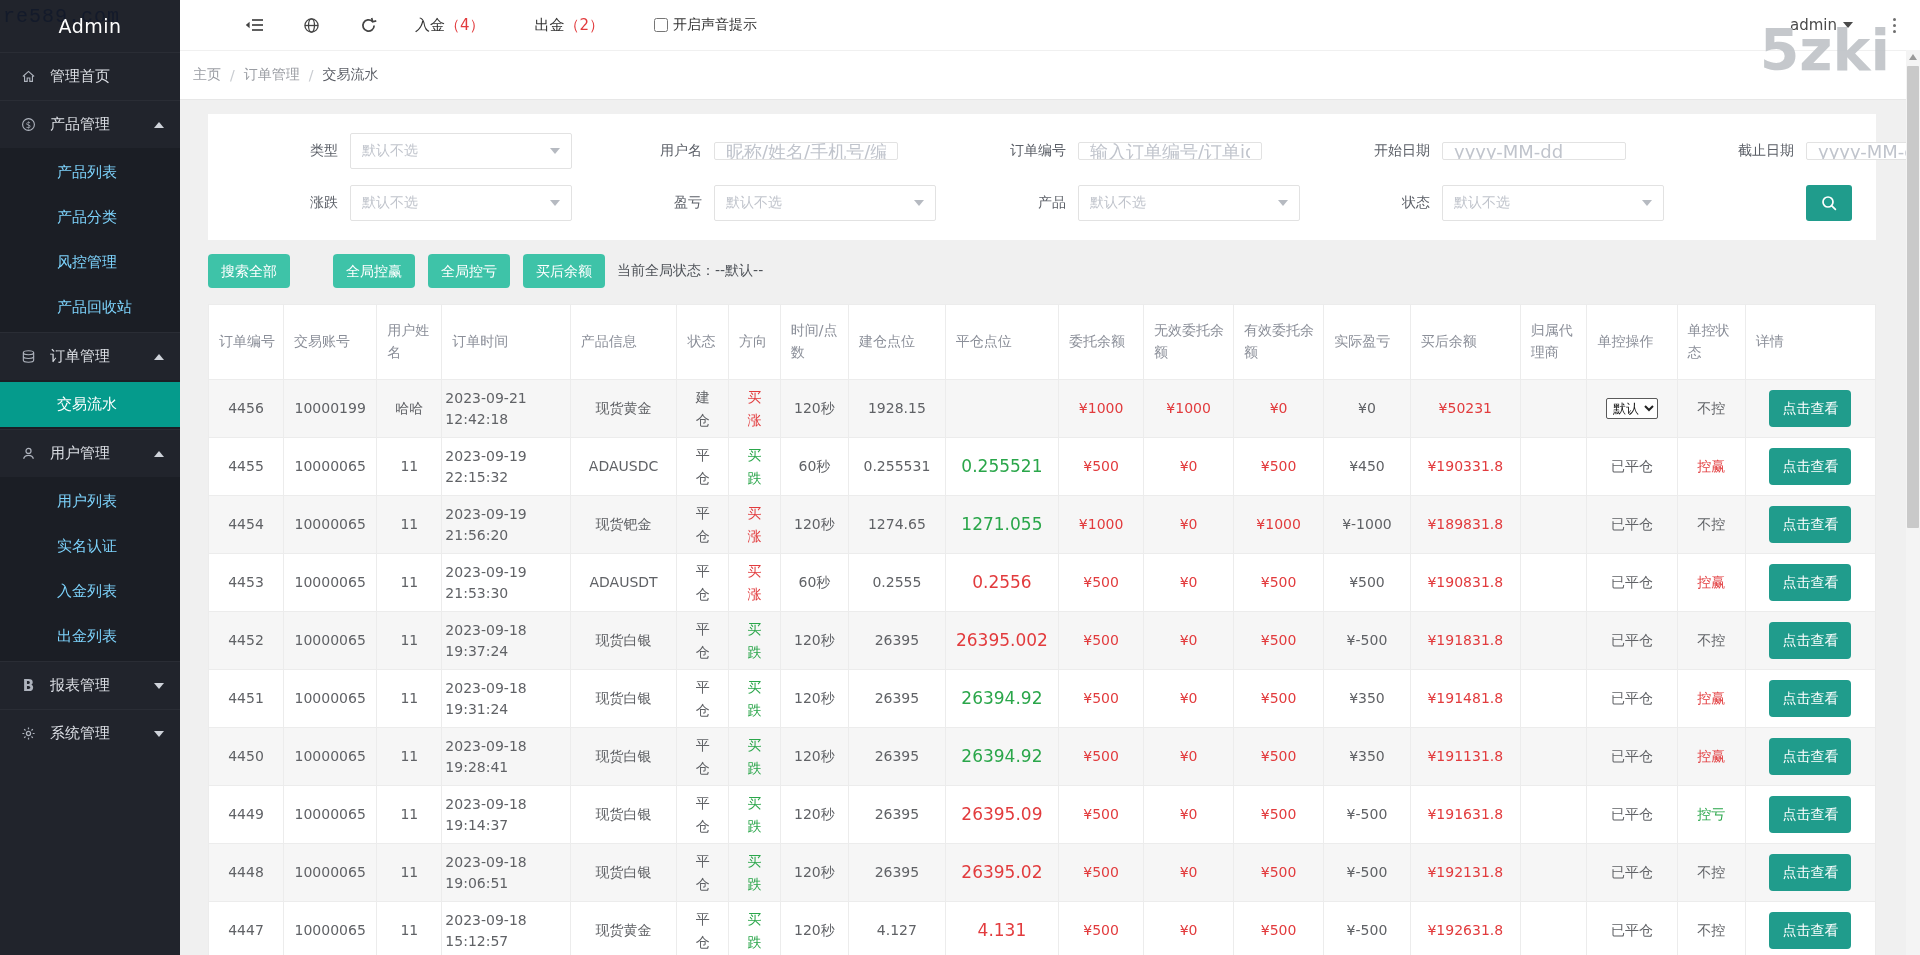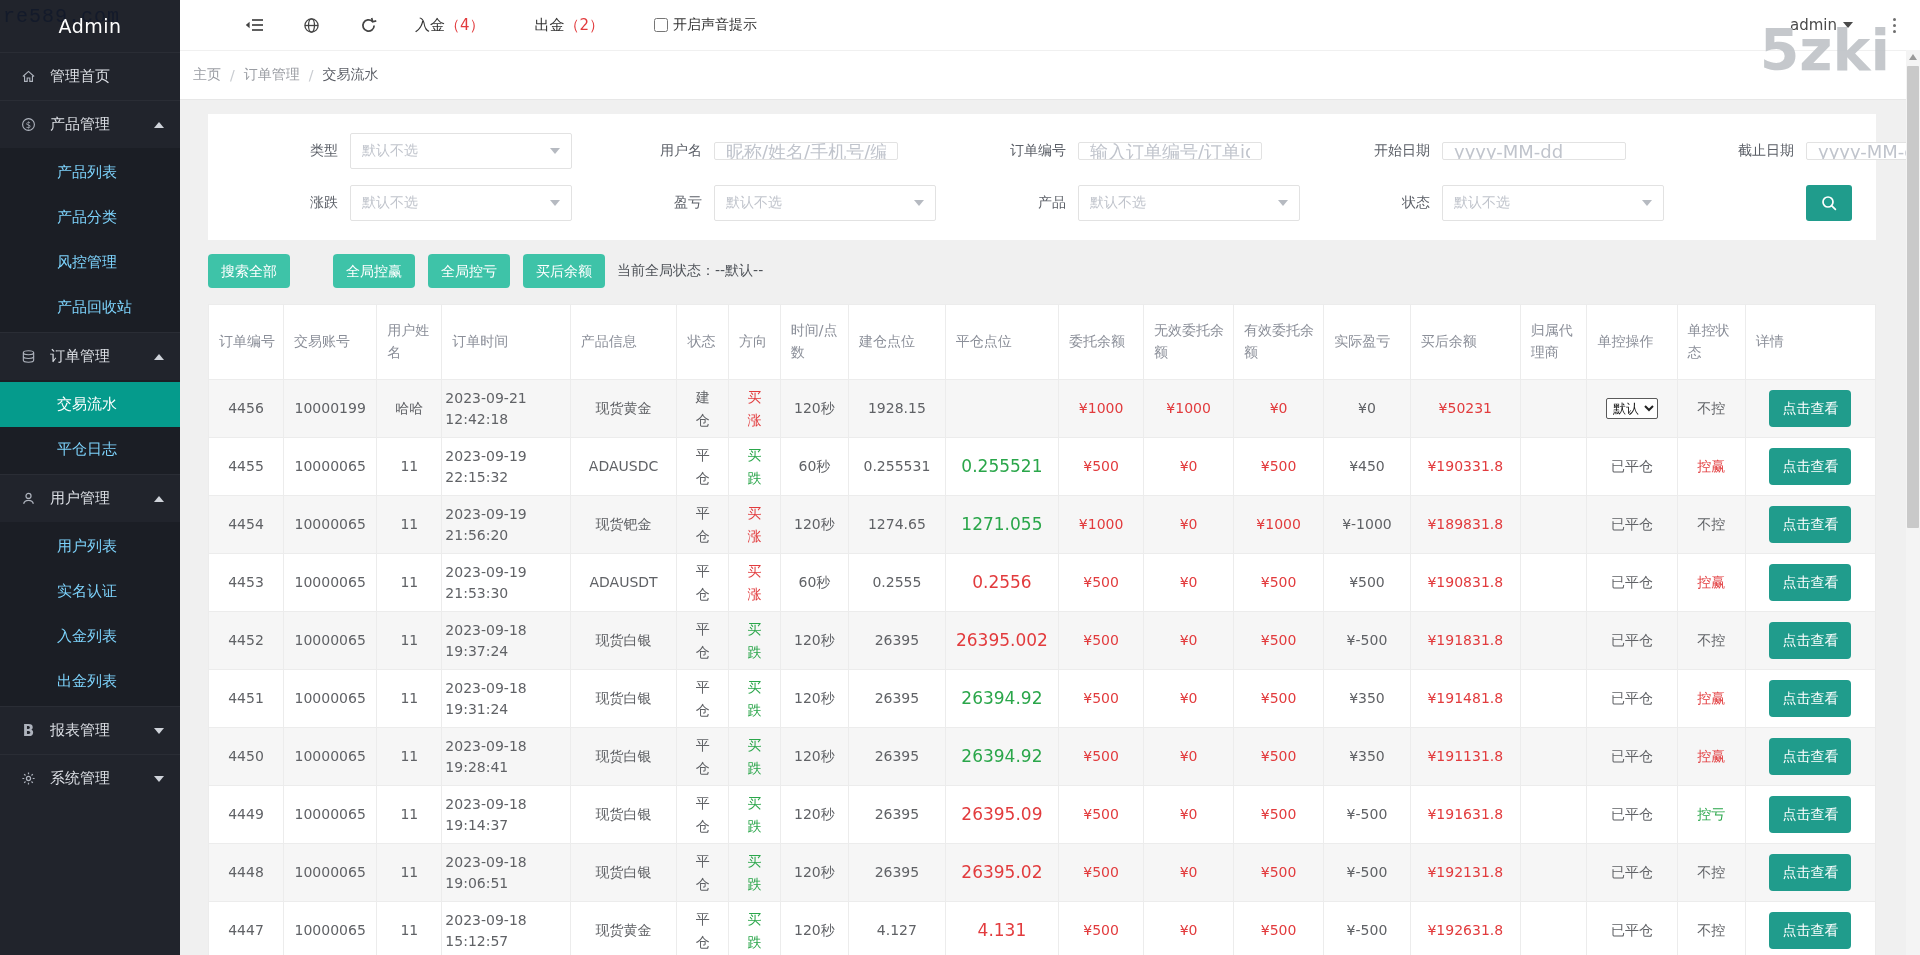--- a/index.html
+++ b/index.html
@@ -135,21 +135,20 @@
                 <ellipse cx="8" cy="4" rx="5.5" ry="2.1"></ellipse>
                 <path d="M2.5 4 V8 c0 1.15 2.46 2.1 5.5 2.1 s5.5 -0.95 5.5 -2.1 V4"></path>
                 <path d="M2.5 8 V12 c0 1.15 2.46 2.1 5.5 2.1 s5.5 -0.95 5.5 -2.1 V8"></path>
               </svg>
             </span>
             <span class="nav-label">订单管理</span>
             <span class="tri tri-up"></span>
           </div>
           <div class="nav-sub">
             <div class="nav-sub-item active">交易流水</div>
-            <div class="nav-sub-item">平仓日志</div>
           </div>
         </div>
         <div class="nav-section">
           <div class="nav-parent">
             <span class="nav-icon">
               <svg viewBox="0 0 16 16" width="15" height="15" fill="none" stroke="currentColor" stroke-width="1.3">
                 <circle cx="8" cy="5.2" r="2.7"></circle>
                 <path d="M2.8 13.6 a5.3 4.6 0 0 1 10.4 0"></path>
               </svg>
             </span>

